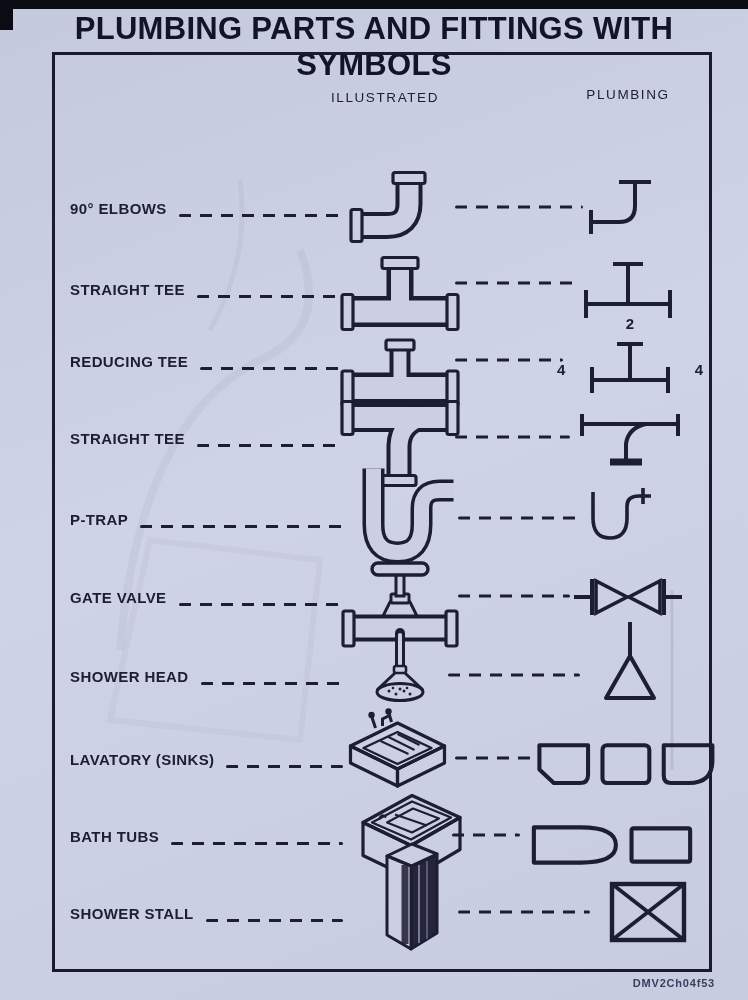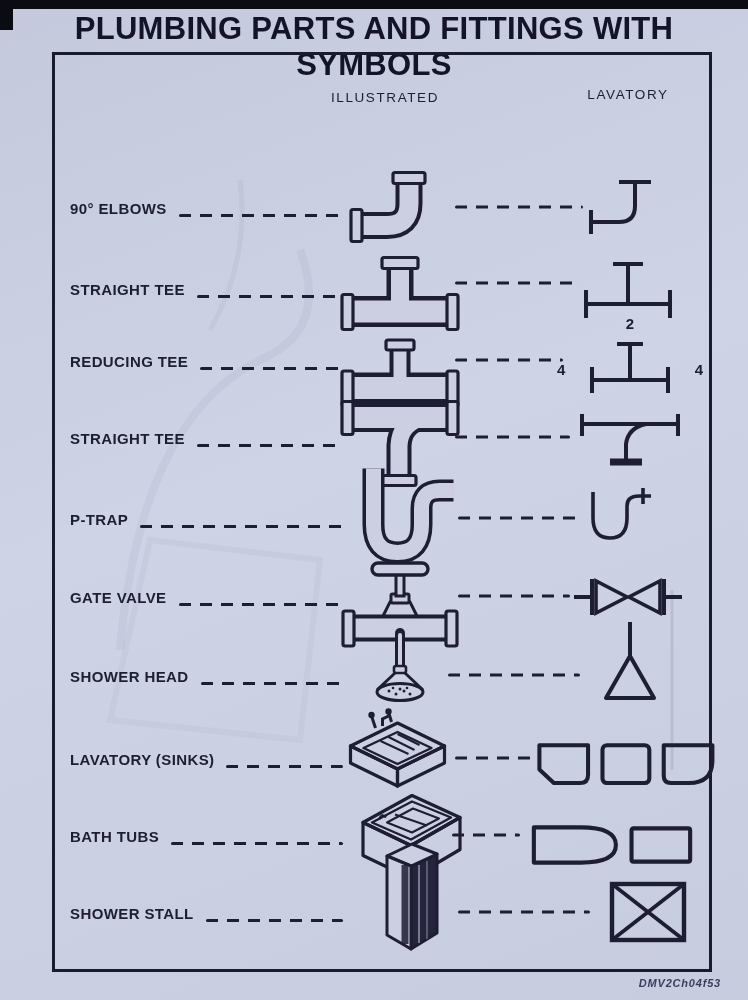--- a/index.html
+++ b/index.html
@@ -52,22 +52,22 @@
   svg{display:block;}
   .ink-line{stroke:var(--ink);fill:none;}
   .erase-line{stroke:var(--paper);fill:none;}
   .flange{fill:var(--paper);stroke:var(--ink);}
   .sym-wrap{position:relative;}
   .num{position:absolute;font-weight:bold;font-size:15px;color:var(--ink);}
   .num-top{top:-4px;left:50%;transform:translateX(-50%);}
   .num-left{left:2px;top:42px;}
   .num-right{right:2px;top:42px;}
   .footer-code{
-    position:absolute;right:27px;top:977px;
-    font-weight:bold;font-size:11px;letter-spacing:0.8px;color:#383e5c;font-style:italic;
+    position:absolute;right:33px;top:977px;
+    font-weight:bold;font-size:11px;letter-spacing:0.8px;color:#383e5c;
   }
   .ghost{position:absolute;left:0;top:0;pointer-events:none;}
 </style>
 </head>
 <body>
 
 <div class="topbar"></div>
 <div class="corner-smudge"></div>
 <svg class="ghost" width="748" height="1000" viewBox="0 0 748 1000">
   <path d="M 120 650 Q 140 420 260 360 Q 330 330 300 250" stroke="#3a3f66" stroke-width="8" fill="none" opacity="0.05"></path>
@@ -75,21 +75,21 @@
   <path d="M 672 590 L 672 770" stroke="#3a3f66" stroke-width="3" fill="none" opacity="0.12"></path>
   <path d="M 240 180 Q 250 260 210 330" stroke="#3a3f66" stroke-width="5" fill="none" opacity="0.05"></path>
 </svg>
 
 <div class="page-title">PLUMBING PARTS AND FITTINGS WITH SYMBOLS</div>
 
 <div class="main-box"></div>
 
 <div class="col-header hdr-illustrated">ILLUSTRATED</div>
 <div class="col-header hdr-symbols">
-  <span>LAVATORY</span>
+  <span>PLUMBING</span>
 </div>
 
 <div class="row-label-group" style="top:207px">
   <div class="row-label">90° ELBOWS</div>
   <div class="leader"></div>
 </div>
 <div class="illu" style="left:398px;top:212px">
   <svg width="110" height="85" viewBox="0 0 110 85">
     <path class="ink-line" d="M 66 12 L 66 34 Q 66 56 44 56 L 16 56" stroke-width="27"></path>
     <path class="erase-line" d="M 66 12 L 66 34 Q 66 56 44 56 L 16 56" stroke-width="19"></path>

